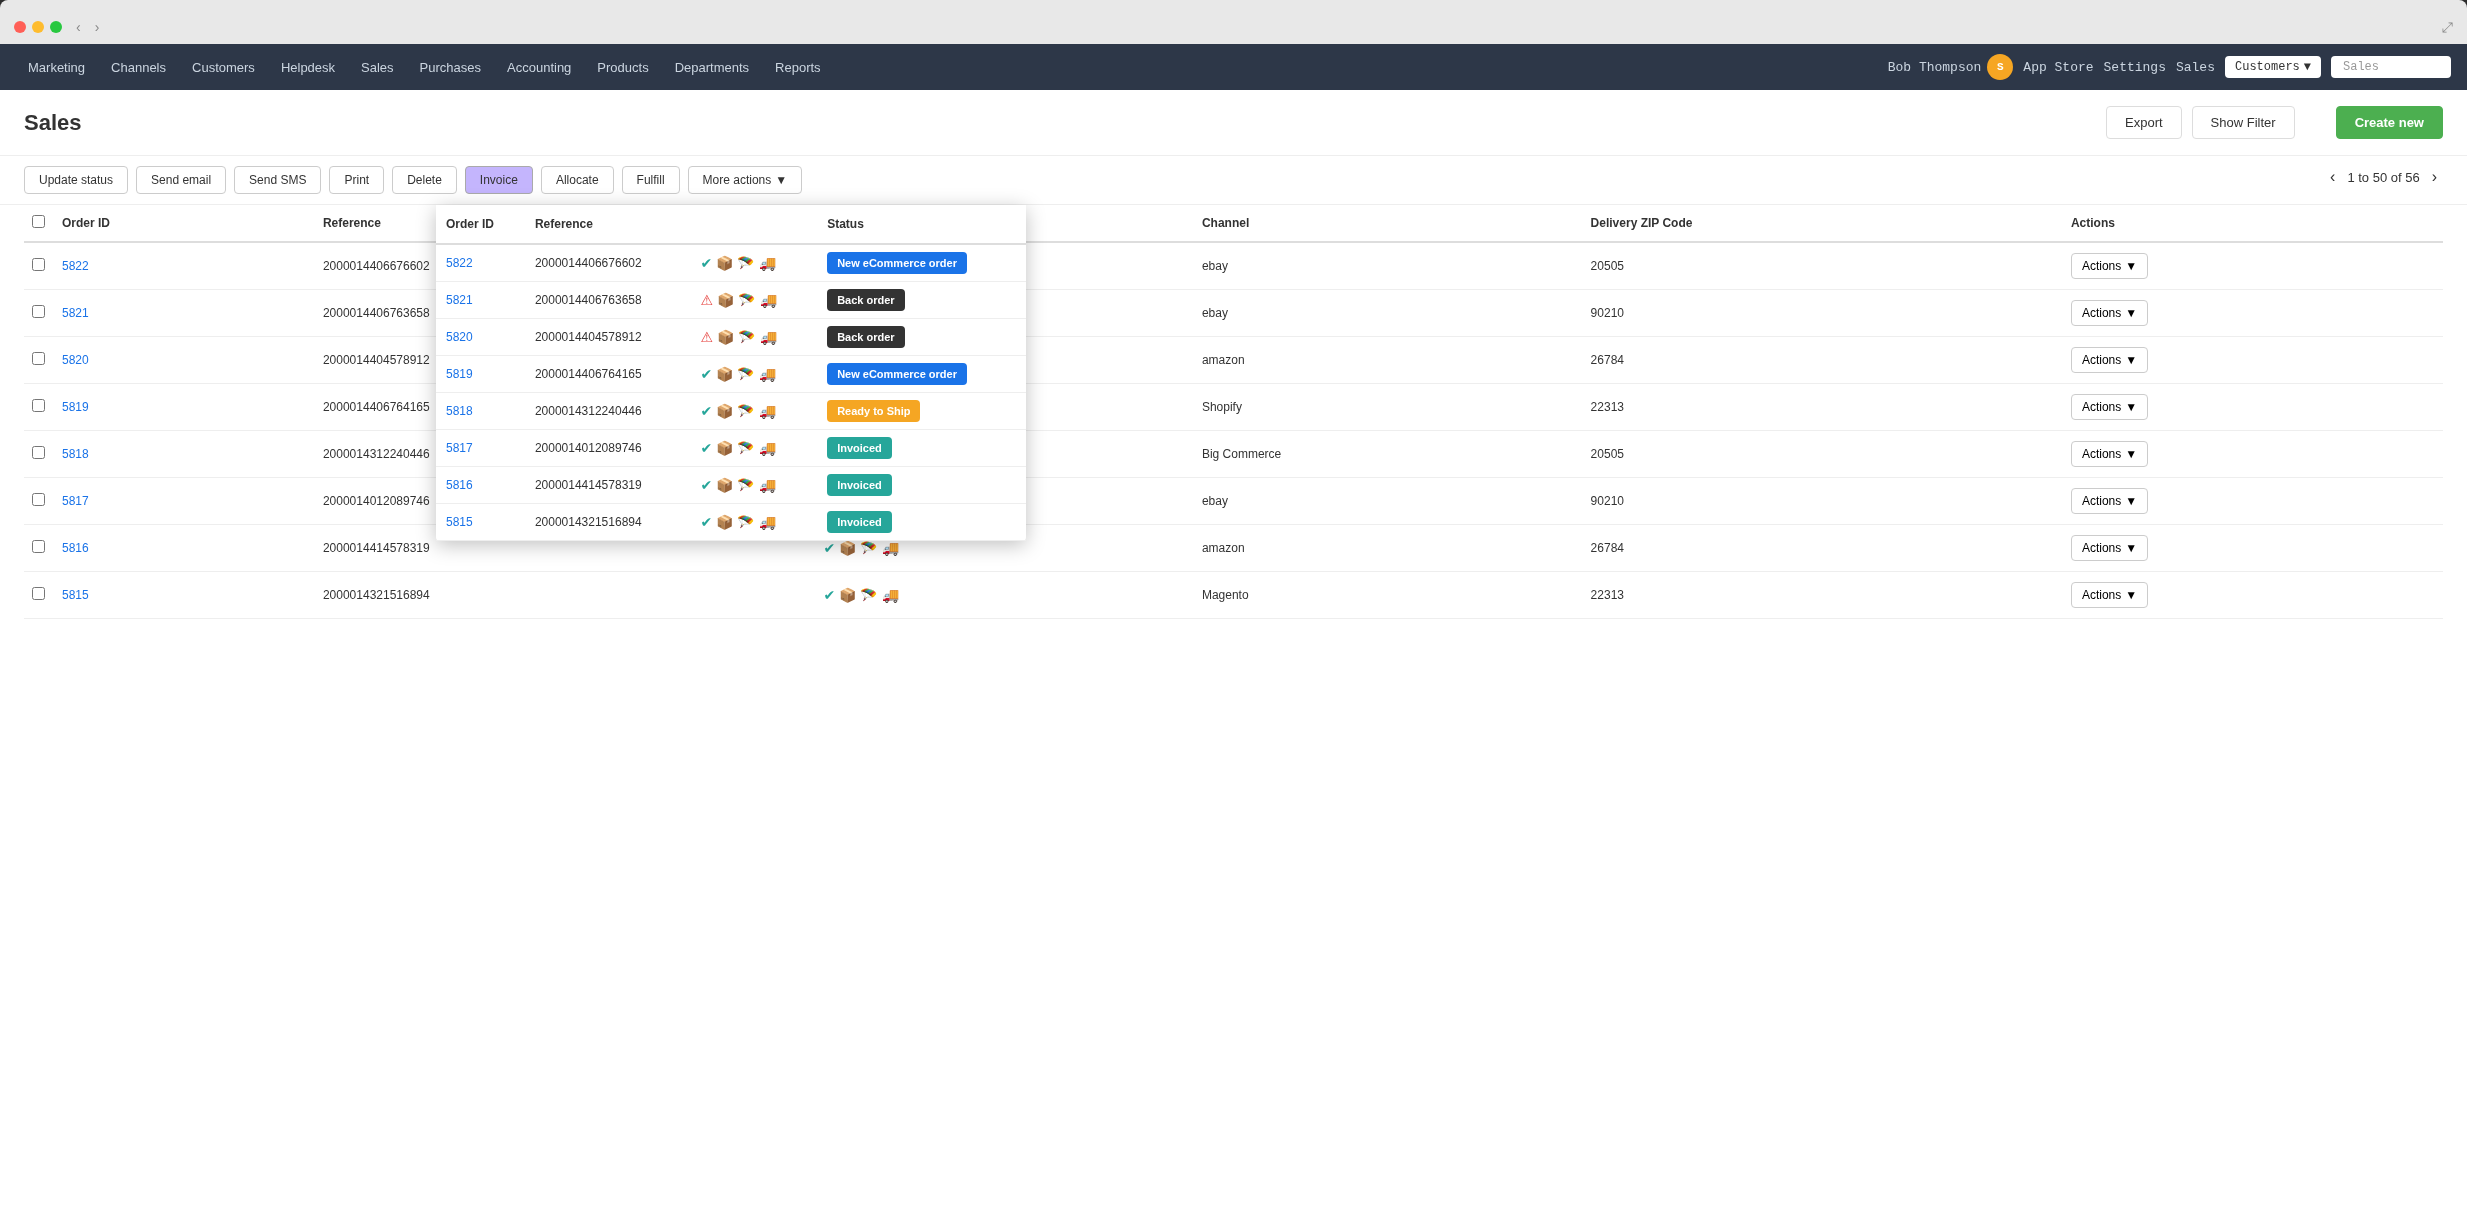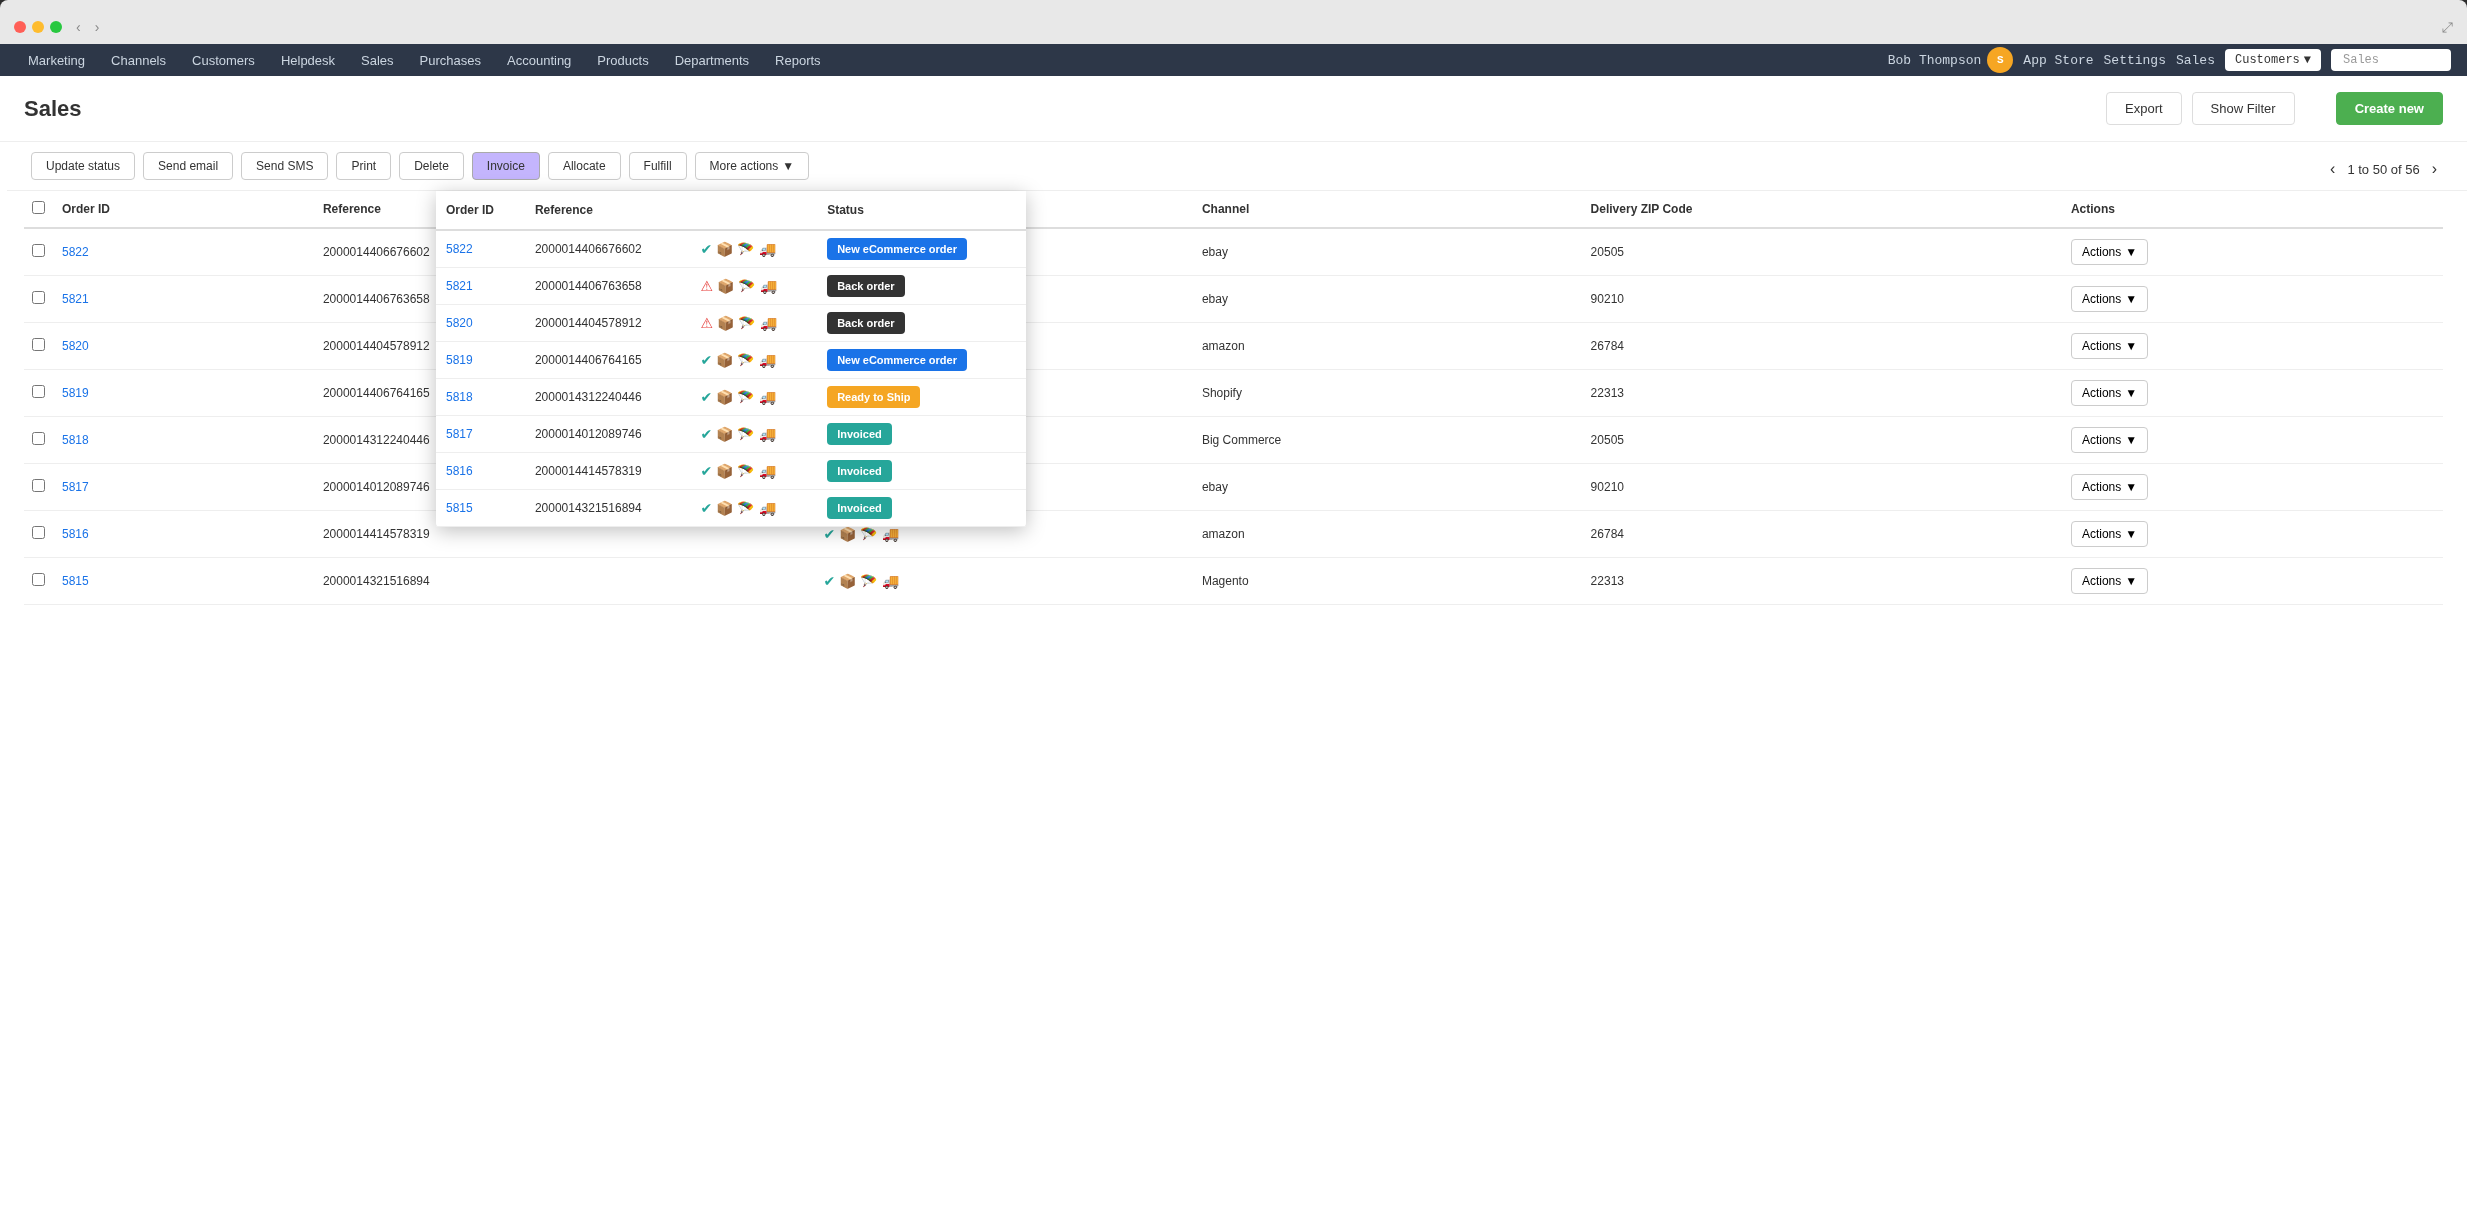--- a/index.html
+++ b/index.html
@@ -25,21 +25,21 @@
     .browser-expand { color: #888; font-size: 14px; margin-left: auto; }
 
     .app { background: white; min-height: calc(100vh - 44px); position: relative; }
 
     
     .top-nav {
       background: #2d3748;
       display: flex;
       align-items: center;
       padding: 0 16px;
-      height: 32px;
+      height: 46px;
       gap: 0;
     }
     .nav-items { display: flex; align-items: center; gap: 2px; flex: 1; }
     .nav-item {
       color: #cbd5e0;
       padding: 6px 12px;
       border-radius: 4px;
       cursor: pointer;
       font-size: 13px;
       white-space: nowrap;
@@ -60,25 +60,24 @@
       border-bottom: 1px solid #eee;
     }
     .page-title { font-size: 22px; font-weight: 600; color: #333; }
     .header-actions { display: flex; gap: 10px; align-items: flex-end; }
     .btn { padding: 8px 18px; border-radius: 4px; border: 1px solid #ddd; background: white; cursor: pointer; font-size: 13px; color: #333; }
     .btn-primary { background: #4caf50; color: white; border-color: #4caf50; font-weight: 600; margin-left: 31px; }
 
     
     .toolbar {
       display: flex;
-      align-items: flex-end;
+      align-items: flex-start;
       padding: 10px 24px;
       gap: 8px;
       border-bottom: 1px solid #eee;
-      margin-left: 7px;
     }
     .toolbar-btn {
       padding: 6px 14px;
       border-radius: 4px;
       border: 1px solid #ccc;
       background: white;
       cursor: pointer;
       font-size: 12px;
       color: #333;
     }

